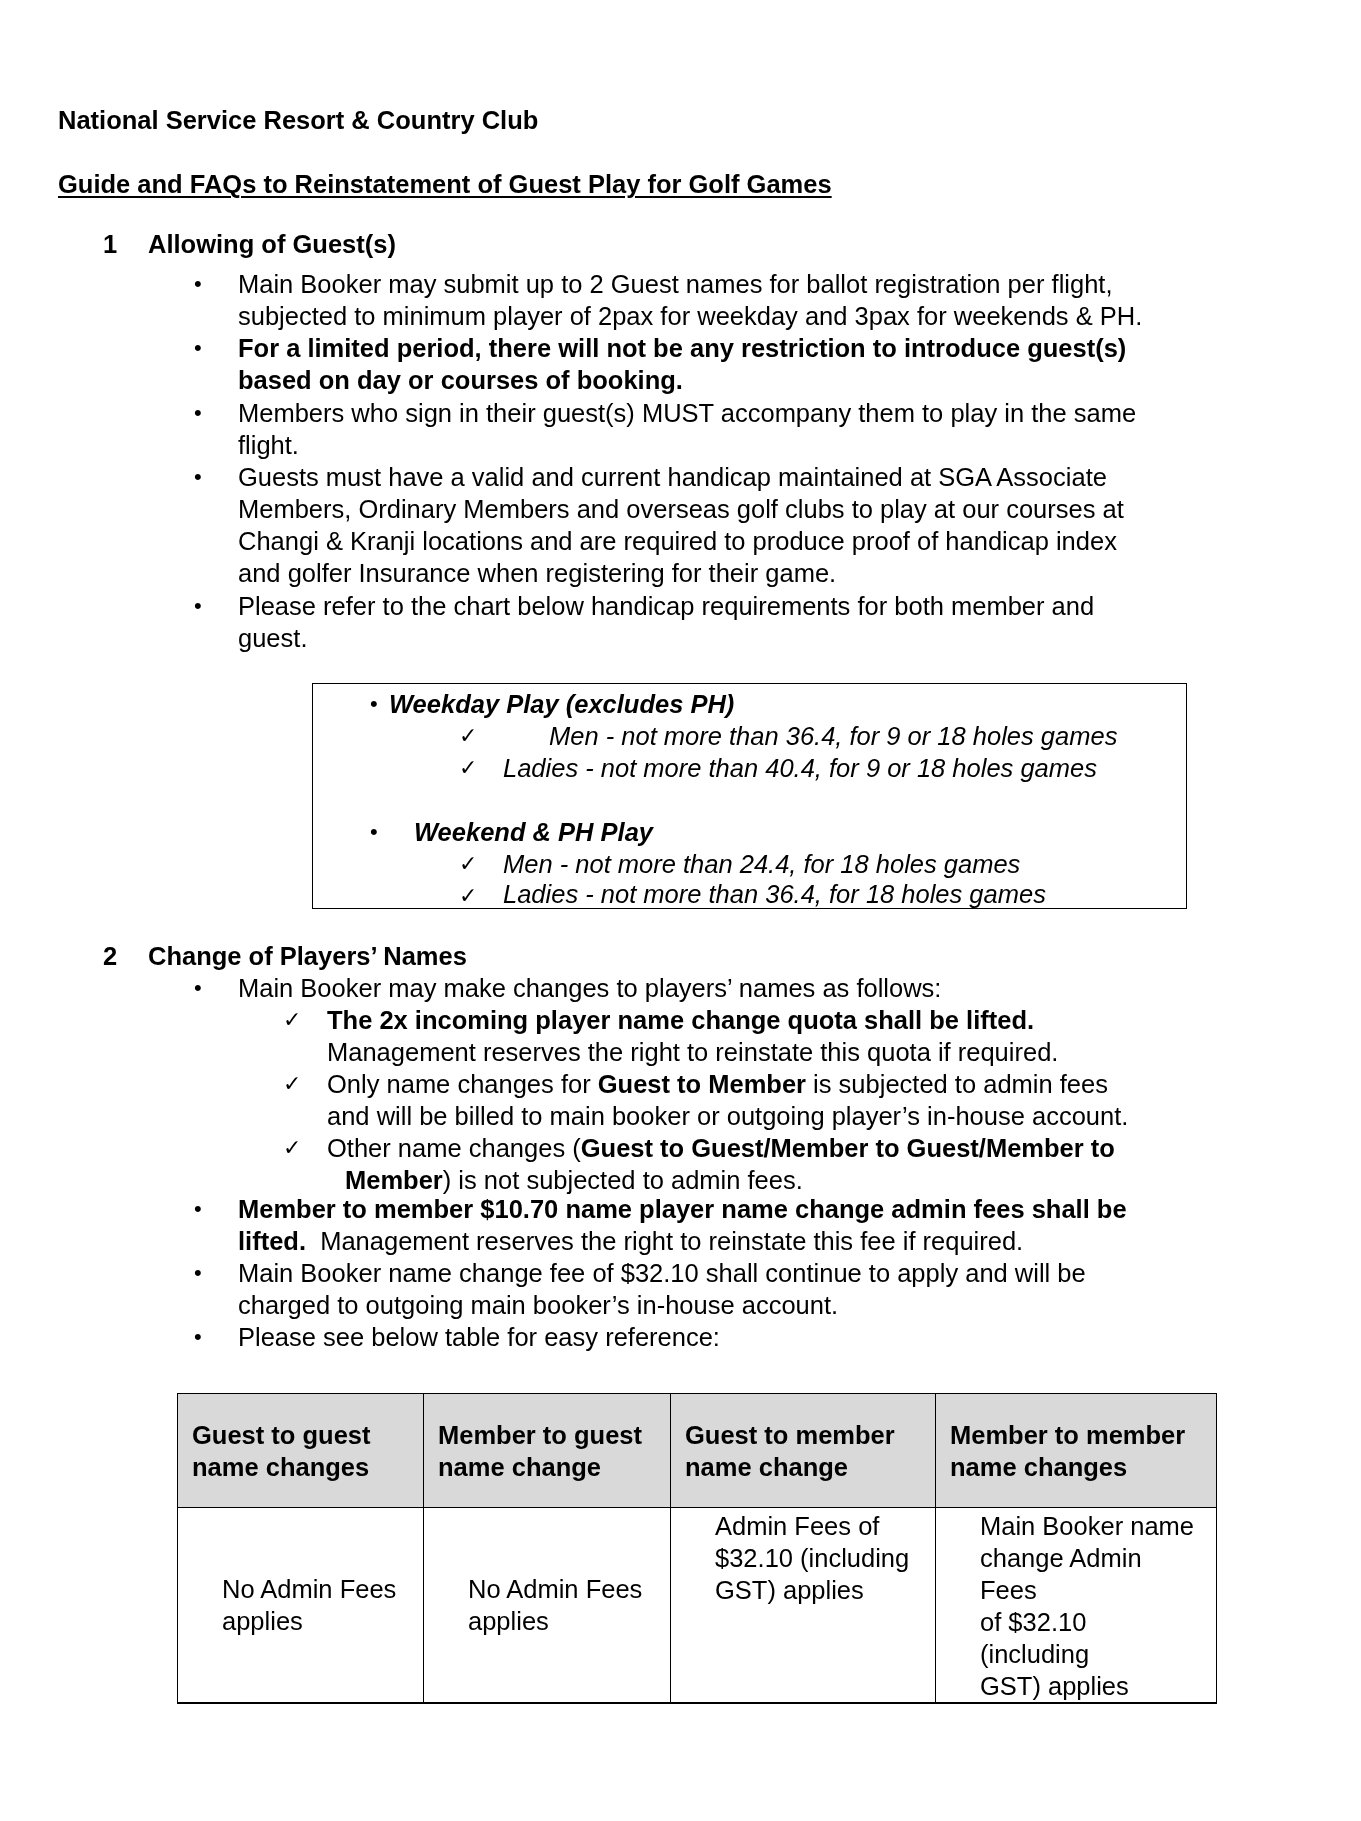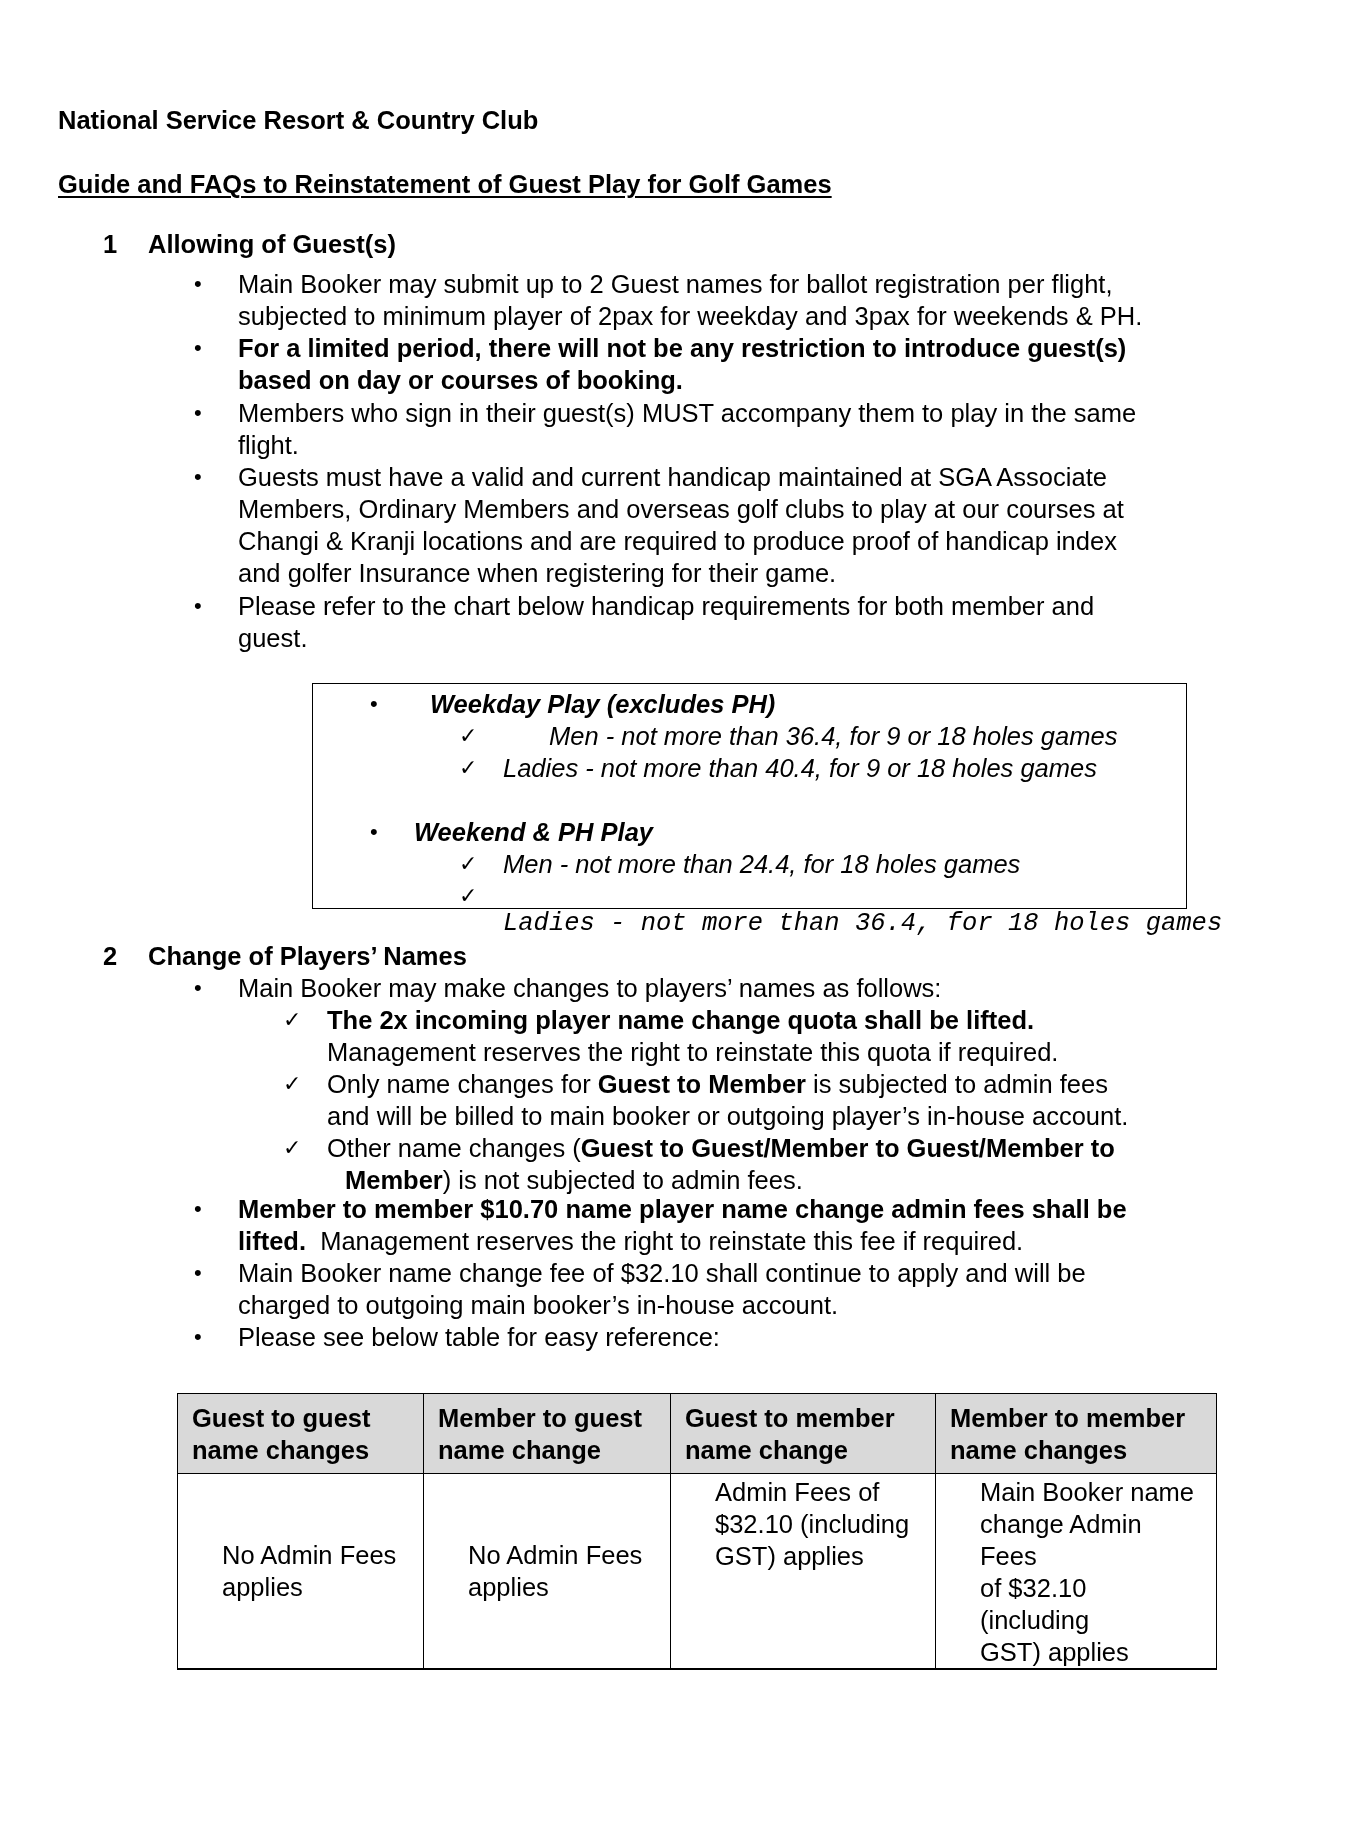--- a/index.html
+++ b/index.html
@@ -23,21 +23,21 @@
     position: absolute; left: 177px; top: 1393px;
     border-collapse: collapse; table-layout: fixed;
     font-family: "Liberation Sans", "DejaVu Sans", sans-serif;
     font-size: 25.5px; line-height: 32px;
   }
   table.ref th, table.ref td {
     border: 1.5px solid #000; padding: 0 14px; text-align: left;
     box-sizing: border-box;
   }
   table.ref th {
-    background: #d9d9d9; font-weight: bold; height: 80px; vertical-align: middle;
+    background: #d9d9d9; font-weight: bold; height: 114px; vertical-align: middle;
   }
   table.ref td { height: 128px; vertical-align: top; padding-top: 2px; padding-left: 44px; }
   table.ref td.mid { vertical-align: middle; padding-top: 0; }
   table.ref tr:last-child td { border-bottom: 2px solid #000; }
 </style>
 </head>
 <body>
 
 <div class="abs t b" style="left:58px; top:104px;">National Service Resort &amp; Country Club</div>
 <div class="abs t b u" style="left:58px; top:168px;">Guide and FAQs to Reinstatement of Guest Play for Golf Games</div>
@@ -64,32 +64,32 @@
   <div class="abs t" style="left:238px; top:525px;">Changi &amp; Kranji locations and are required to produce proof of handicap index</div>
   <div class="abs t" style="left:238px; top:557px;">and golfer Insurance when registering for their game.</div>
 
   <div class="abs bullet" style="left:194px; top:590px;">•</div>
   <div class="abs t" style="left:238px; top:590px;">Please refer to the chart below handicap requirements for both member and</div>
   <div class="abs t" style="left:238px; top:622px;">guest.</div>
 </div>
 
 <div class="box"></div>
 <div class="abs bullet" style="left:370px; top:688px;">•</div>
-<div class="abs t b i" style="left:430px; top:688px;">Weekday Play (excludes PH)</div>
+<div class="abs t b i" style="left:389px; top:688px;">Weekday Play (excludes PH)</div>
 <div class="abs check" style="left:459px; top:720px;">✓</div>
 <div class="abs t i" style="left:530px; top:720px;margin-left:19px;">Men - not more than 36.4, for 9 or 18 holes games</div>
 <div class="abs check" style="left:459px; top:752px;">✓</div>
 <div class="abs t i" style="left:503px; top:752px;">Ladies - not more than 40.4, for 9 or 18 holes games</div>
 
 <div class="abs bullet" style="left:370px; top:816px;">•</div>
 <div class="abs t b i" style="left:414px; top:816px;">Weekend &amp; PH Play</div>
 <div class="abs check" style="left:459px; top:848px;">✓</div>
 <div class="abs t i" style="left:503px; top:848px;">Men - not more than 24.4, for 18 holes games</div>
 <div class="abs check" style="left:459px; top:880px;">✓</div>
-<div class="abs t i" style="left:503px; top:908px;font-family:Liberation Mono, monospace;">Ladies - not more than 36.4, for 18 holes games</div>
+<div class="abs t i" style="left:503px; top:878px;">Ladies - not more than 36.4, for 18 holes games</div>
 
 <div class="abs t b" style="left:103px; top:940px;">2</div>
 <div class="abs t b" style="left:148px; top:940px;">Change of Players’ Names</div>
 
 <div class="abs bullet" style="left:194px; top:972px;">•</div>
 <div class="abs t" style="left:238px; top:972px;">Main Booker may make changes to players’ names as follows:</div>
 
 <div class="abs check" style="left:283px; top:1004px;">✓</div>
 <div class="abs t b" style="left:327px; top:1004px;">The 2x incoming player name change quota shall be lifted.</div>
 <div class="abs t" style="left:327px; top:1036px;">Management reserves the right to reinstate this quota if required.</div>

